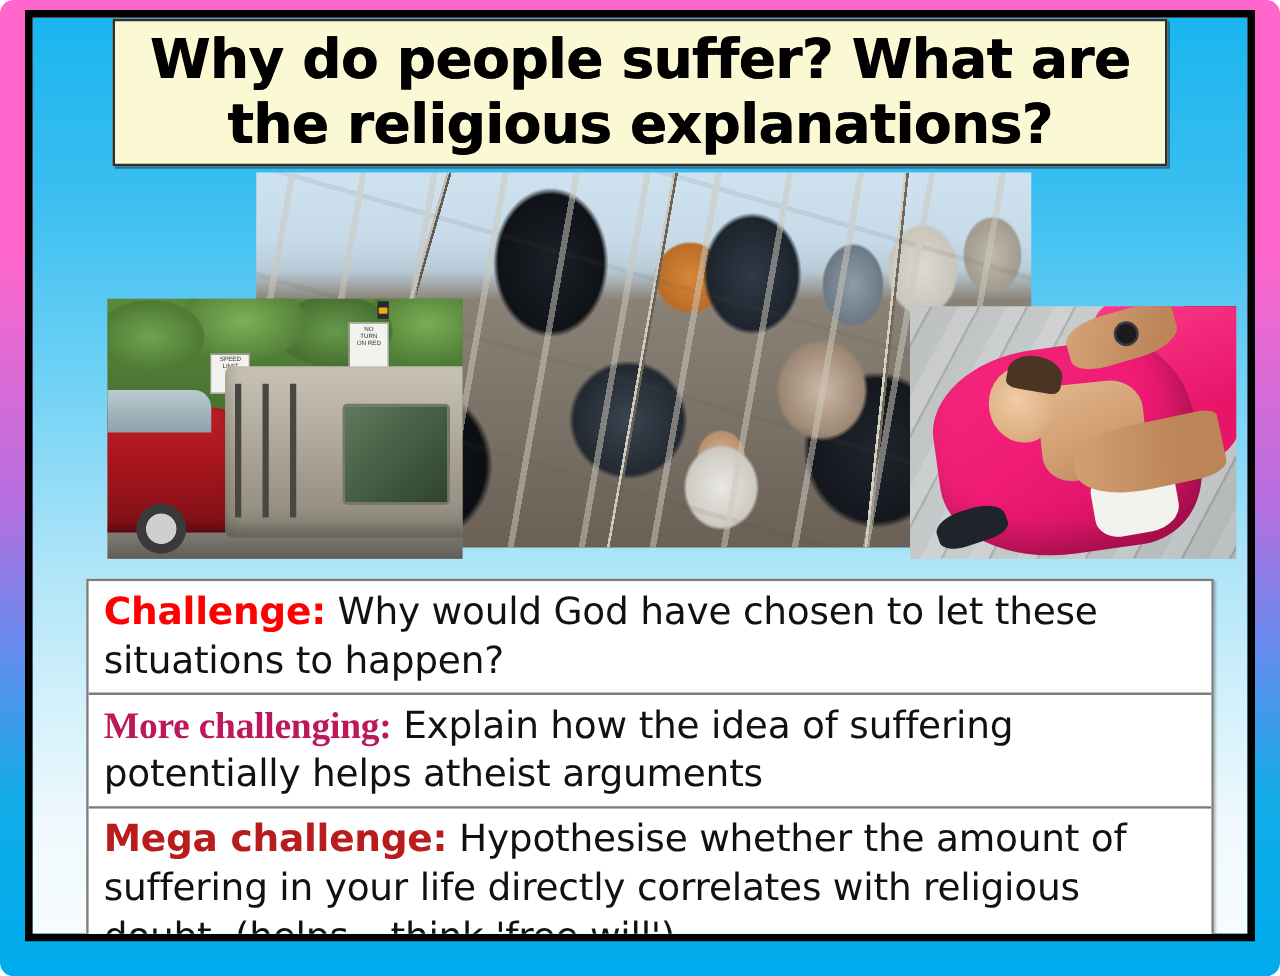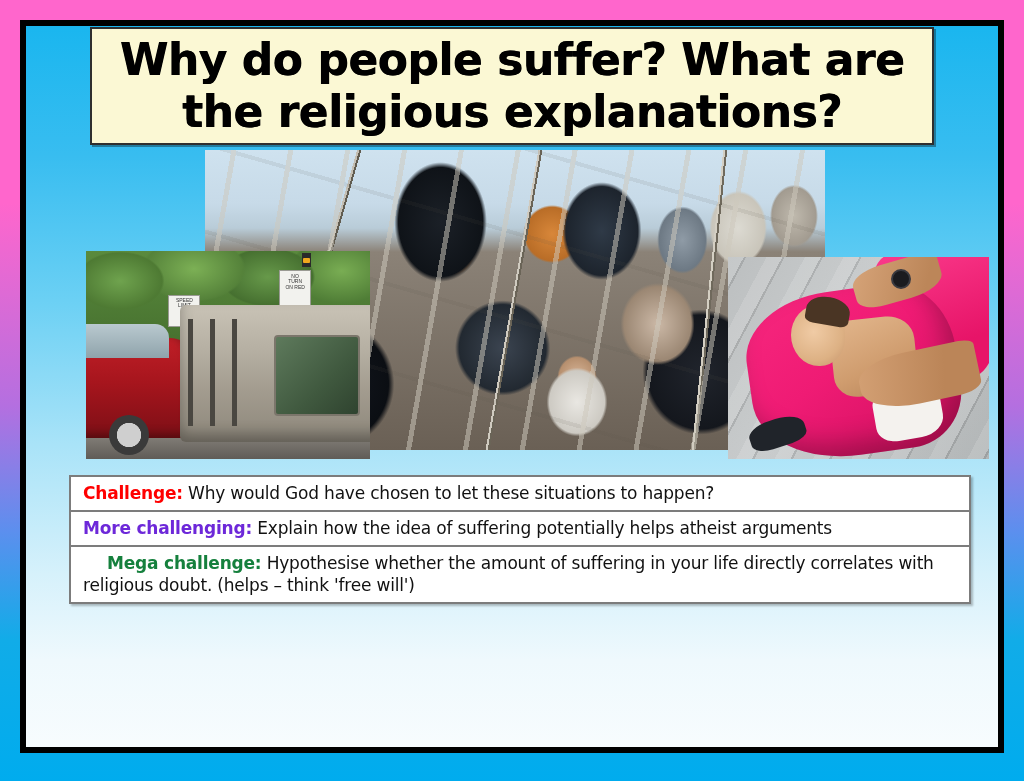--- a/index.html
+++ b/index.html
@@ -15,21 +15,22 @@
     width: 1024px;
     height: 781px;
     box-sizing: border-box;
     background: linear-gradient(to bottom,
         #FF66CC 0%,
         #FF66CC 26%,
         #B46FE0 52%,
         #5C8FEE 68%,
         #11ACE8 82%,
         #00ACEE 100%);
-    padding: 20px 20px 28px 20px;
+    padding: 8px 20px 28px 20px;
+    border-radius: 11px;
   }
 
   
   #slide-inner {
     position: relative;
     width: 100%;
     height: 100%;
     box-sizing: border-box;
     border: 6px solid #000000;
     background: linear-gradient(to bottom,
@@ -319,31 +320,31 @@
   }
   .challenge-row {
     box-sizing: border-box;
     padding: 5px 10px 6px 12px;
     border-bottom: 2px solid #7C7C7C;
     background: #FFFFFF;
   }
   .challenge-row:last-child { border-bottom: none; }
   .challenge-text {
     font-family: "DejaVu Sans", sans-serif;
-    font-size: 17px;
+    font-size: 30px;
     line-height: 1.30;
     color: #111111;
     letter-spacing: -0.2px;
   }
   .challenge-label {
     font-weight: bold;
   }
   .lbl-red    { color: #FF0000; }
-  .lbl-orange { color: #6d28d9; }
-  .lbl-green  { color: #15803d; margin-left: 24px; }
+  .lbl-orange { color: #be185d; font-family: Liberation Serif, serif; }
+  .lbl-green  { color: #b91c1c; }
 </style>
 </head>
 <body>
 
 <div id="slide-frame">
   <div id="slide-inner">
 
     <div id="title-box">
       <div id="title-text">Why do people suffer? What are the religious explanations?</div>
     </div>

